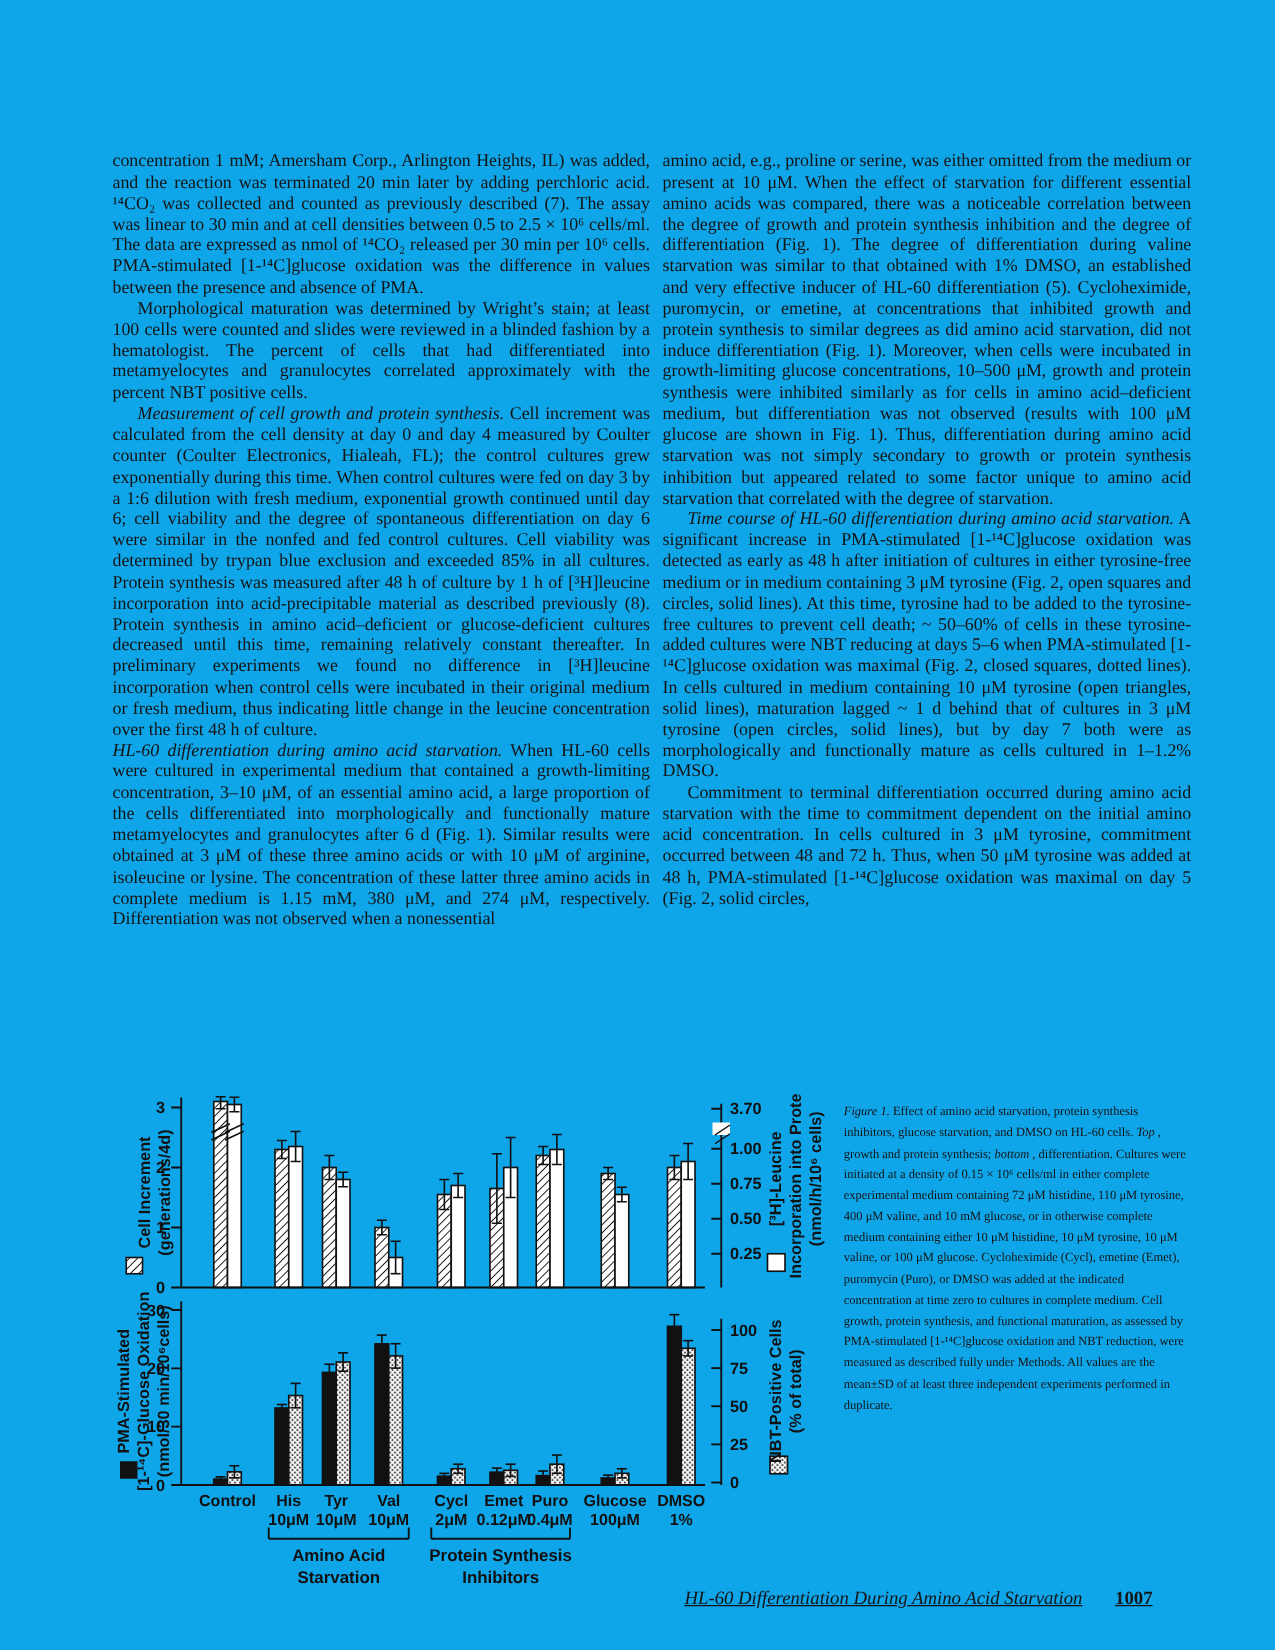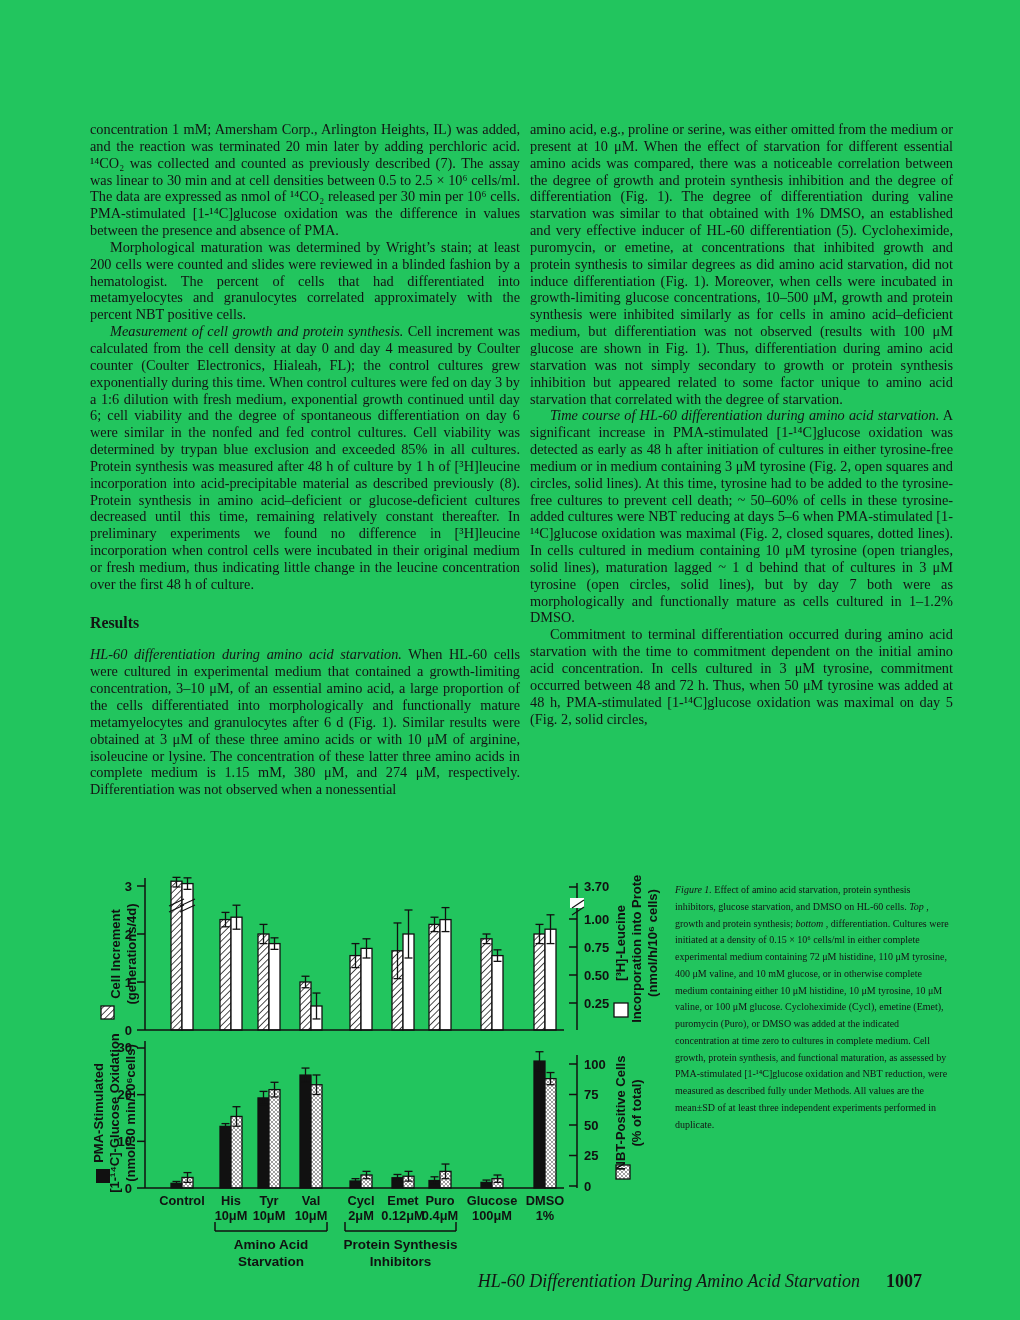--- a/index.html
+++ b/index.html
@@ -1,46 +1,45 @@
 <!DOCTYPE html>
 <html><head>
 <meta charset="utf-8">
 <style>
   html,body{margin:0;padding:0;background:#e8e8e8;}
-  .page{position:relative;width:1020px;height:1320px;background:#22c55e;color:#141414;
+  .page{position:relative;width:1020px;height:1320px;background:#0ea5e9;color:#141414;
         font-family:"Liberation Serif","DejaVu Serif",serif;overflow:hidden;}
   .col{position:absolute;top:121px;font-size:14.3px;line-height:16.85px;text-align:justify;}
   #col-left{left:90px;width:430px;}
   #col-right{left:530px;width:423px;}
   .col p{margin:0;}
   .col p.indent{text-indent:20px;}
   .it{font-style:italic;margin-top:48px;}
   .sec-heading{font-size:15.8px;font-weight:bold;margin:22px 0 15px 0;text-align:left;
         font-family:"Liberation Serif","DejaVu Serif",serif;}
   #fig-svg{position:absolute;left:85px;top:875px;}
   #fig-svg text{font-family:"Liberation Sans","DejaVu Sans",sans-serif;font-weight:700;fill:#111;}
   #fig-svg .tick{font-size:13px;}
   #fig-svg .xlab{font-size:12.8px;}
   #fig-svg .axlab{font-size:13px;}
   #fig-svg .bracketlab{font-size:13.5px;}
   #fig-caption{position:absolute;left:675px;top:882px;width:278px;font-size:10px;line-height:16.75px;text-align:left;}
-  .footer{position:absolute;top:1271px;right:98px;font-size:18px;white-space:nowrap;}
+  .footer{position:absolute;top:1271px;right:98px;font-size:15px;white-space:nowrap;text-decoration:underline;}
   .running-title{font-style:italic;}
   .page-number{font-weight:bold;margin-left:26px;}
 </style>
 </head>
 <body>
 
 <div class="page">
 
   <div class="col" id="col-left">
       <p><span>concentration 1 mM; Amersham Corp., Arlington Heights, IL) was added, and the reaction was terminated 20 min later by adding perchloric acid. ¹⁴CO₂ was collected and counted as previously described (7). The assay was linear to 30 min and at cell densities between 0.5 to 2.5 × 10⁶ cells/ml. The data are expressed as nmol of ¹⁴CO₂ released per 30 min per 10⁶ cells. PMA-stimulated [1-¹⁴C]glucose oxidation was the difference in values between the presence and absence of PMA.</span></p>
-      <p class="indent"><span>Morphological maturation was determined by Wright’s stain; at least 200 cells were counted and slides were reviewed in a blinded fashion by a hematologist. The percent of cells that had differentiated into metamyelocytes and granulocytes correlated approximately with the percent NBT positive cells.</span></p>
+      <p class="indent"><span>Morphological maturation was determined by Wright’s stain; at least 100 cells were counted and slides were reviewed in a blinded fashion by a hematologist. The percent of cells that had differentiated into metamyelocytes and granulocytes correlated approximately with the percent NBT positive cells.</span></p>
       <p class="indent"><span class="it">Measurement of cell growth and protein synthesis.</span><span> Cell increment was calculated from the cell density at day 0 and day 4 measured by Coulter counter (Coulter Electronics, Hialeah, FL); the control cultures grew exponentially during this time. When control cultures were fed on day 3 by a 1:6 dilution with fresh medium, exponential growth continued until day 6; cell viability and the degree of spontaneous differentiation on day 6 were similar in the nonfed and fed control cultures. Cell viability was determined by trypan blue exclusion and exceeded 85% in all cultures. Protein synthesis was measured after 48 h of culture by 1 h of [³H]leucine incorporation into acid-precipitable material as described previously (8). Protein synthesis in amino acid–deficient or glucose-deficient cultures decreased until this time, remaining relatively constant thereafter. In preliminary experiments we found no difference in [³H]leucine incorporation when control cells were incubated in their original medium or fresh medium, thus indicating little change in the leucine concentration over the first 48 h of culture.</span></p>
-      <h2 class="sec-heading">Results</h2>
       <p><span class="it">HL-60 differentiation during amino acid starvation.</span><span> When HL-60 cells were cultured in experimental medium that contained a growth-limiting concentration, 3–10 μM, of an essential amino acid, a large proportion of the cells differentiated into morphologically and functionally mature metamyelocytes and granulocytes after 6 d (Fig. 1). Similar results were obtained at 3 μM of these three amino acids or with 10 μM of arginine, isoleucine or lysine. The concentration of these latter three amino acids in complete medium is 1.15 mM, 380 μM, and 274 μM, respectively. Differentiation was not observed when a nonessential</span></p>
     </div>
   <div class="col" id="col-right">
       <p><span>amino acid, e.g., proline or serine, was either omitted from the medium or present at 10 μM. When the effect of starvation for different essential amino acids was compared, there was a noticeable correlation between the degree of growth and protein synthesis inhibition and the degree of differentiation (Fig. 1). The degree of differentiation during valine starvation was similar to that obtained with 1% DMSO, an established and very effective inducer of HL-60 differentiation (5). Cycloheximide, puromycin, or emetine, at concentrations that inhibited growth and protein synthesis to similar degrees as did amino acid starvation, did not induce differentiation (Fig. 1). Moreover, when cells were incubated in growth-limiting glucose concentrations, 10–500 μM, growth and protein synthesis were inhibited similarly as for cells in amino acid–deficient medium, but differentiation was not observed (results with 100 μM glucose are shown in Fig. 1). Thus, differentiation during amino acid starvation was not simply secondary to growth or protein synthesis inhibition but appeared related to some factor unique to amino acid starvation that correlated with the degree of starvation.</span></p>
       <p class="indent"><span class="it">Time course of HL-60 differentiation during amino acid starvation.</span><span> A significant increase in PMA-stimulated [1-¹⁴C]glucose oxidation was detected as early as 48 h after initiation of cultures in either tyrosine-free medium or in medium containing 3 μM tyrosine (Fig. 2, open squares and circles, solid lines). At this time, tyrosine had to be added to the tyrosine-free cultures to prevent cell death; ~ 50–60% of cells in these tyrosine-added cultures were NBT reducing at days 5–6 when PMA-stimulated [1-¹⁴C]glucose oxidation was maximal (Fig. 2, closed squares, dotted lines). In cells cultured in medium containing 10 μM tyrosine (open triangles, solid lines), maturation lagged ~ 1 d behind that of cultures in 3 μM tyrosine (open circles, solid lines), but by day 7 both were as morphologically and functionally mature as cells cultured in 1–1.2% DMSO.</span></p>
       <p class="indent"><span>Commitment to terminal differentiation occurred during amino acid starvation with the time to commitment dependent on the initial amino acid concentration. In cells cultured in 3 μM tyrosine, commitment occurred between 48 and 72 h. Thus, when 50 μM tyrosine was added at 48 h, PMA-stimulated [1-¹⁴C]glucose oxidation was maximal on day 5 (Fig. 2, solid circles,</span></p>
     </div>
 
   <svg id="fig-svg" width="590" height="400" viewBox="0 0 590 400">
     <defs>

